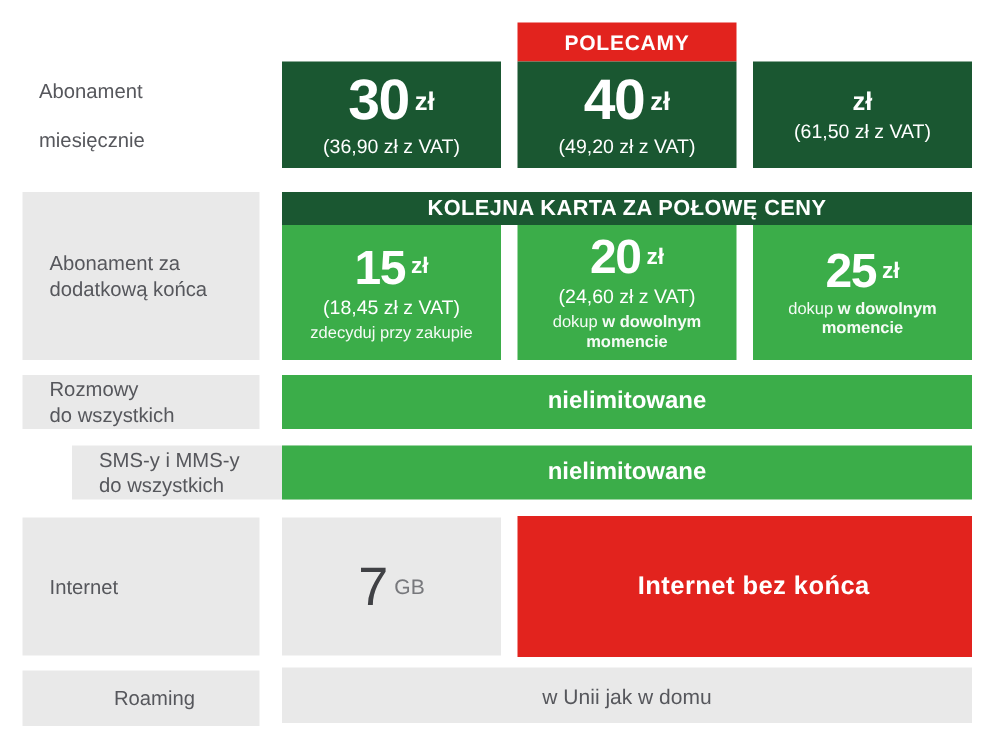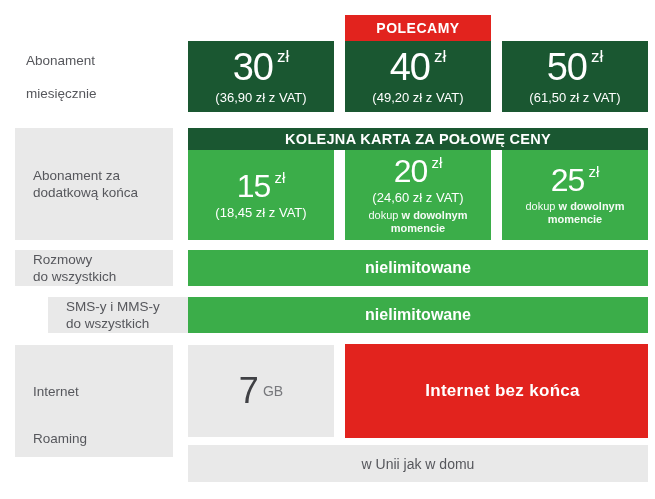--- a/index.html
+++ b/index.html
@@ -10,21 +10,21 @@
   
   .label-cell{left:15px;width:158px;background:#e9e9e9;color:#56575c;
     font-size:13.5px;line-height:17px;display:flex;flex-direction:column;
     justify-content:center;padding-left:18px;}
   .label-plain{left:15px;width:158px;color:#56575c;font-size:13.5px;line-height:17px;
     display:flex;flex-direction:column;justify-content:center;padding-left:11px;gap:16px;}
 
   
   .dark-box{background:#1a5731;color:#fff;display:flex;flex-direction:column;
     align-items:center;justify-content:center;}
-  .price-line{display:flex;align-items:flex-start;gap:4px;font-weight:normal;line-height:1;}
+  .price-line{display:flex;align-items:center;gap:4px;font-weight:bold;line-height:1;}
   .price-num-lg{font-size:38px;letter-spacing:-1px;}
   .price-unit-lg{font-size:17px;}
   .vat-line{font-size:13px;margin-top:4px;font-weight:normal;}
 
   .badge{background:#e2231e;color:#fff;font-weight:bold;font-size:14px;
     letter-spacing:0.5px;display:flex;align-items:center;justify-content:center;}
 
   
   .green-header{background:#1a5731;color:#fff;font-weight:bold;font-size:14.5px;
     letter-spacing:0.3px;display:flex;align-items:center;justify-content:center;}
@@ -76,41 +76,44 @@
   <div class="abs dark-box" style="left:345px;top:41px;width:146px;height:71px;">
     <div class="price-line">
       <span class="price-num-lg">40</span>
       <span class="price-unit-lg">zł</span>
     </div>
     <div class="vat-line">(49,20 zł z VAT)</div>
   </div>
 
   <div class="abs dark-box" style="left:502px;top:41px;width:146px;height:71px;">
     <div class="price-line">
-      <span class="price-num-lg">50</span>
       <span class="price-unit-lg">zł</span>
     </div>
     <div class="vat-line">(61,50 zł z VAT)</div>
   </div>
 
   <div class="abs label-cell" style="top:128px;height:112px;">
     <span>Abonament za</span>
     <span>dodatkową końca</span>
   </div>
 
   <div class="abs green-header" style="left:188px;top:128px;width:460px;height:22px;">
     <span>KOLEJNA KARTA ZA POŁOWĘ CENY</span>
   </div>
 
   <div class="abs green-cell" style="left:188px;top:150px;width:146px;height:90px;">
     <div class="price-line">
       <span class="price-num-md">15</span>
       <span class="price-unit-md">zł</span>
     </div>
     <div class="vat-line-md">(18,45 zł z VAT)</div>
+    <div class="note">
+      <span>zdecyduj przy zakupie</span>
+      <b></b>
+    </div>
   </div>
 
   <div class="abs green-cell" style="left:345px;top:150px;width:146px;height:90px;">
     <div class="price-line">
       <span class="price-num-md">20</span>
       <span class="price-unit-md">zł</span>
     </div>
     <div class="vat-line-md">(24,60 zł z VAT)</div>
     <div class="note">
       <span>dokup</span>
@@ -149,20 +152,20 @@
     <span>Internet</span>
   </div>
   <div class="abs gray-cell-center" style="left:188px;top:345px;width:146px;height:92px;align-items:center;">
     <span class="gb-num">7</span>
     <span class="gb-unit">GB</span>
   </div>
   <div class="abs red-box" style="left:345px;top:344px;width:303px;height:94px;padding-left:12px;">
     <span>Internet bez końca</span>
   </div>
 
-  <div class="abs label-cell" style="top:420px;height:37px;">
+  <div class="abs label-cell" style="top:447px;height:37px;text-align:center;">
     <span>Roaming</span>
   </div>
   <div class="abs gray-bar" style="left:188px;top:445px;width:460px;height:37px;">
     <span>w Unii jak w domu</span>
   </div>
 
 </div>
 
 </body></html>

